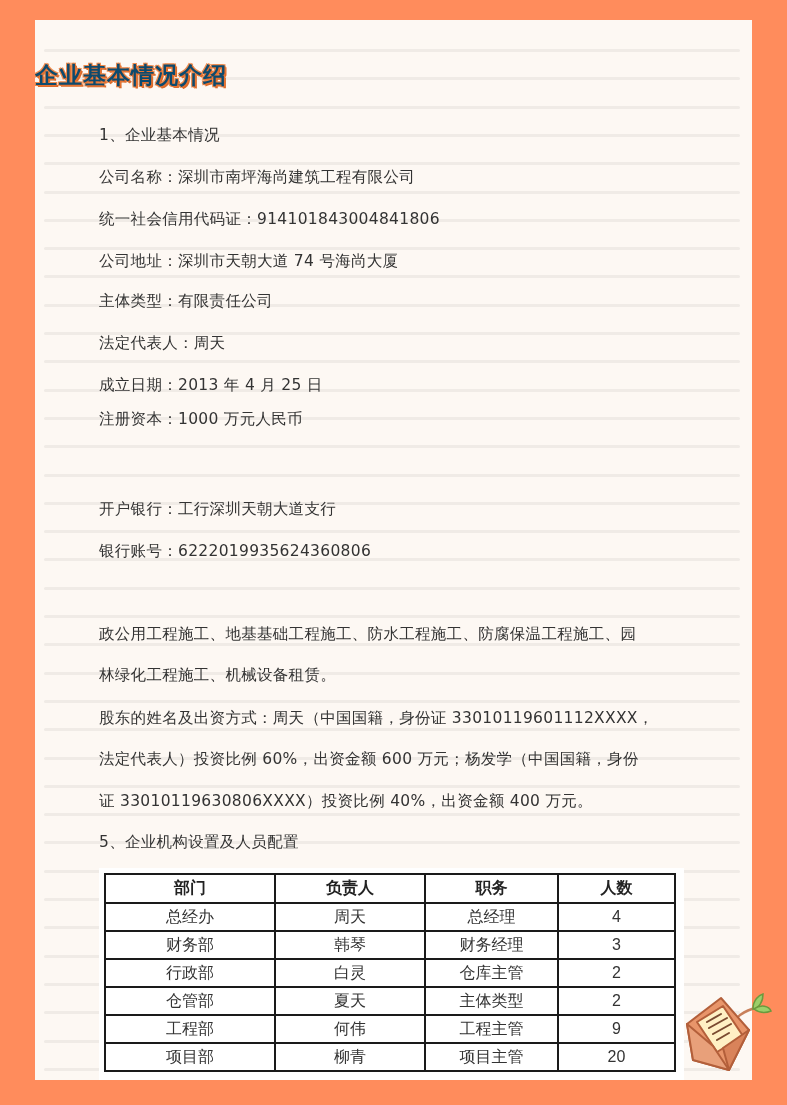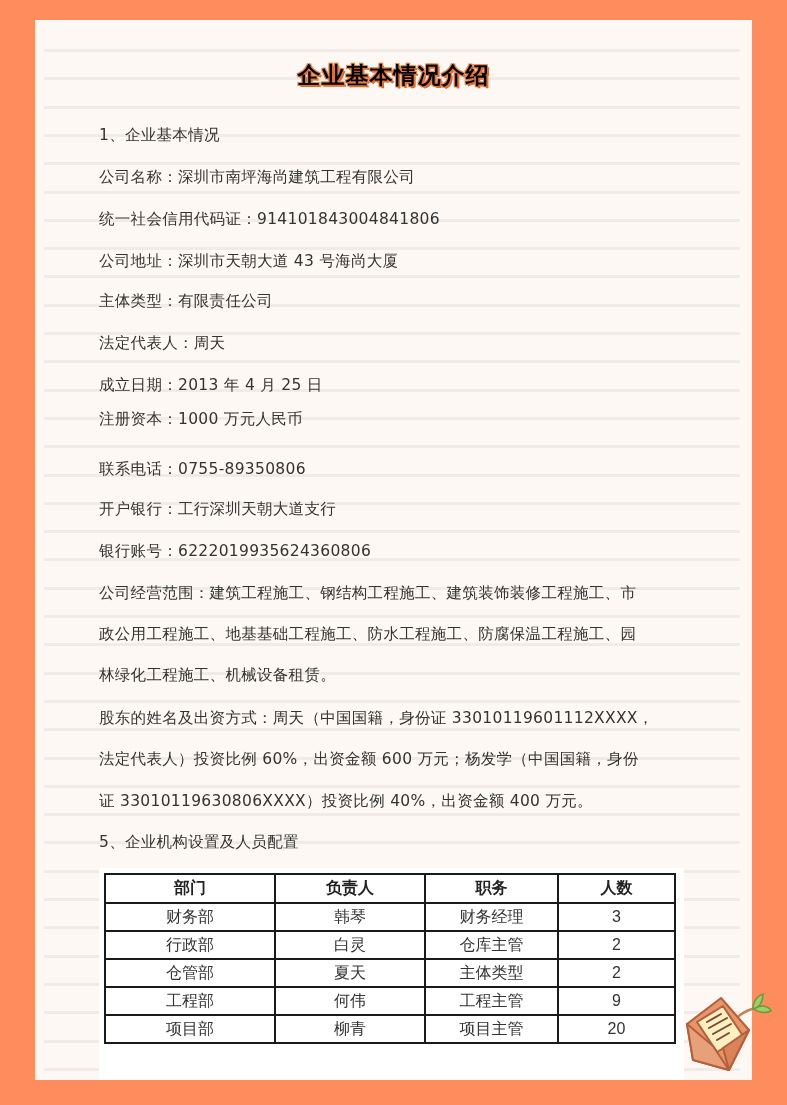--- a/index.html
+++ b/index.html
@@ -12,23 +12,23 @@
       position: absolute; left: 35px; top: 20px; width: 717px; height: 1060px;
       background: #fdf8f3;
       overflow: hidden;
     }
     .ruled-line {
       position: absolute; left: 9px; width: 696px; height: 3px;
       background: #f0ebe6;
       border-radius: 2px;
     }
     .title {
-      position: absolute; left: 0; right: 0; top: 40px; text-align: center;
+      position: absolute; left: 0; right: 0; top: 40px; 
       font-size: 23px; font-weight: bold; letter-spacing: 1px;
-      color: #000000;
+      color: #0c4a6e;
       text-shadow: 1px 1px 0 #e8702e, -1px -1px 0 #ee8a4c, 1px -1px 0 #ee8a4c, -1px 1px 0 #ee8a4c, 2px 2px 0 #d86a2a;
     }
     .line {
       position: absolute; left: 64px; font-size: 15.5px; color: #333;
       white-space: nowrap; letter-spacing: 0.3px;
     }
     .table-wrap {
       position: absolute; left: 64px; top: 848px; width: 585px; height: 217px;
       background: #ffffff;
     }
@@ -90,30 +90,28 @@
       <div class="ruled-line" style="top: 1019.5px;"></div>
       <div class="ruled-line" style="top: 1047.8px;"></div>
     </div>
 
   <div class="title">企业基本情况介绍</div>
 
   <div class="line" style="top:105px">1、企业基本情况</div>
 
   <div class="line" style="top:147px">公司名称：深圳市南坪海尚建筑工程有限公司</div>
   <div class="line" style="top:189px">统一社会信用代码证：914101843004841806</div>
-  <div class="line" style="top:231px">公司地址：深圳市天朝大道 43 号海尚大厦</div>
+  <div class="line" style="top:231px">公司地址：深圳市天朝大道 74 号海尚大厦</div>
   <div class="line" style="top:271px">主体类型：有限责任公司</div>
   <div class="line" style="top:313px">法定代表人：周天</div>
   <div class="line" style="top:355px">成立日期：2013 年 4 月 25 日</div>
   <div class="line" style="top:389px">注册资本：1000 万元人民币</div>
-  <div class="line" style="top:439px">联系电话：0755-89350806</div>
   <div class="line" style="top:479px">开户银行：工行深圳天朝大道支行</div>
   <div class="line" style="top:521px">银行账号：6222019935624360806</div>
 
-  <div class="line" style="top:563px">公司经营范围：建筑工程施工、钢结构工程施工、建筑装饰装修工程施工、市</div>
   <div class="line" style="top:604px">政公用工程施工、地基基础工程施工、防水工程施工、防腐保温工程施工、园</div>
   <div class="line" style="top:645px">林绿化工程施工、机械设备租赁。</div>
 
   <div class="line" style="top:688px">股东的姓名及出资方式：周天（中国国籍，身份证 33010119601112XXXX，</div>
   <div class="line" style="top:729px">法定代表人）投资比例 60%，出资金额 600 万元；杨发学（中国国籍，身份</div>
   <div class="line" style="top:771px">证 33010119630806XXXX）投资比例 40%，出资金额 400 万元。</div>
 
   <div class="line" style="top:812px">5、企业机构设置及人员配置</div>
 
   <div class="table-wrap">
@@ -126,20 +124,26 @@
         </colgroup>
       <thead>
         <tr>
           <th>部门</th>
           <th>负责人</th>
           <th>职务</th>
           <th>人数</th>
         </tr>
       </thead>
       <tbody>
+        <tr>
+          <td>总经办</td>
+          <td>周天</td>
+          <td>总经理</td>
+          <td>4</td>
+        </tr>
         <tr>
           <td>财务部</td>
           <td>韩琴</td>
           <td>财务经理</td>
           <td>3</td>
         </tr>
         <tr>
           <td>行政部</td>
           <td>白灵</td>
           <td>仓库主管</td>

